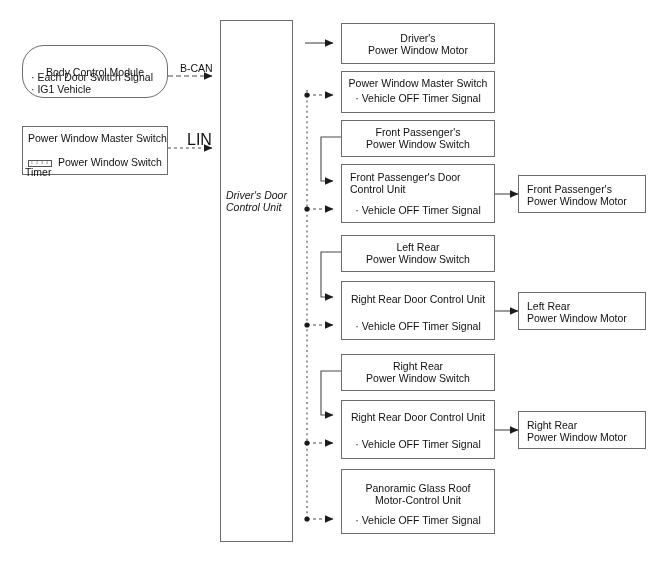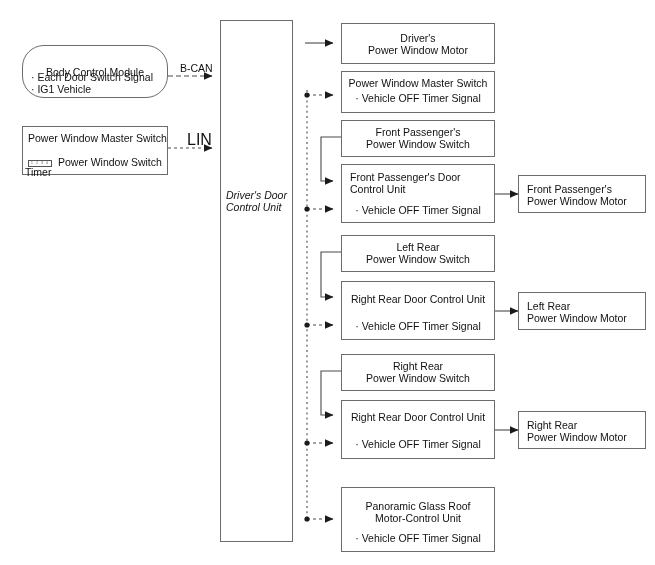--- a/index.html
+++ b/index.html
@@ -122,21 +122,21 @@
   <div class="box" style="left:341px;top:354px;width:154px;height:37px;">
     <div class="ln" style="top:5px;">Right Rear</div>
     <div class="ln" style="top:17px;">Power Window Switch</div>
   </div>
 
   <div class="box" style="left:341px;top:400px;width:154px;height:59px;">
     <div class="ln" style="top:10px;">Right Rear Door Control Unit</div>
     <div class="ln" style="top:37px;">· Vehicle OFF Timer Signal</div>
   </div>
 
-  <div class="box" style="left:341px;top:469px;width:154px;height:65px;margin-top:18px;">
+  <div class="box" style="left:341px;top:469px;width:154px;height:65px;">
     <div class="ln" style="top:12px;">Panoramic Glass Roof</div>
     <div class="ln" style="top:24px;">Motor-Control Unit</div>
     <div class="ln" style="top:44px;">· Vehicle OFF Timer Signal</div>
   </div>
 
   <div class="box" style="left:518px;top:175px;width:128px;height:38px;">
     <div class="ln lnl" style="top:7px;left:8px;right:auto;">Front Passenger's</div>
     <div class="ln lnl" style="top:19px;left:8px;right:auto;">Power Window Motor</div>
   </div>
 

